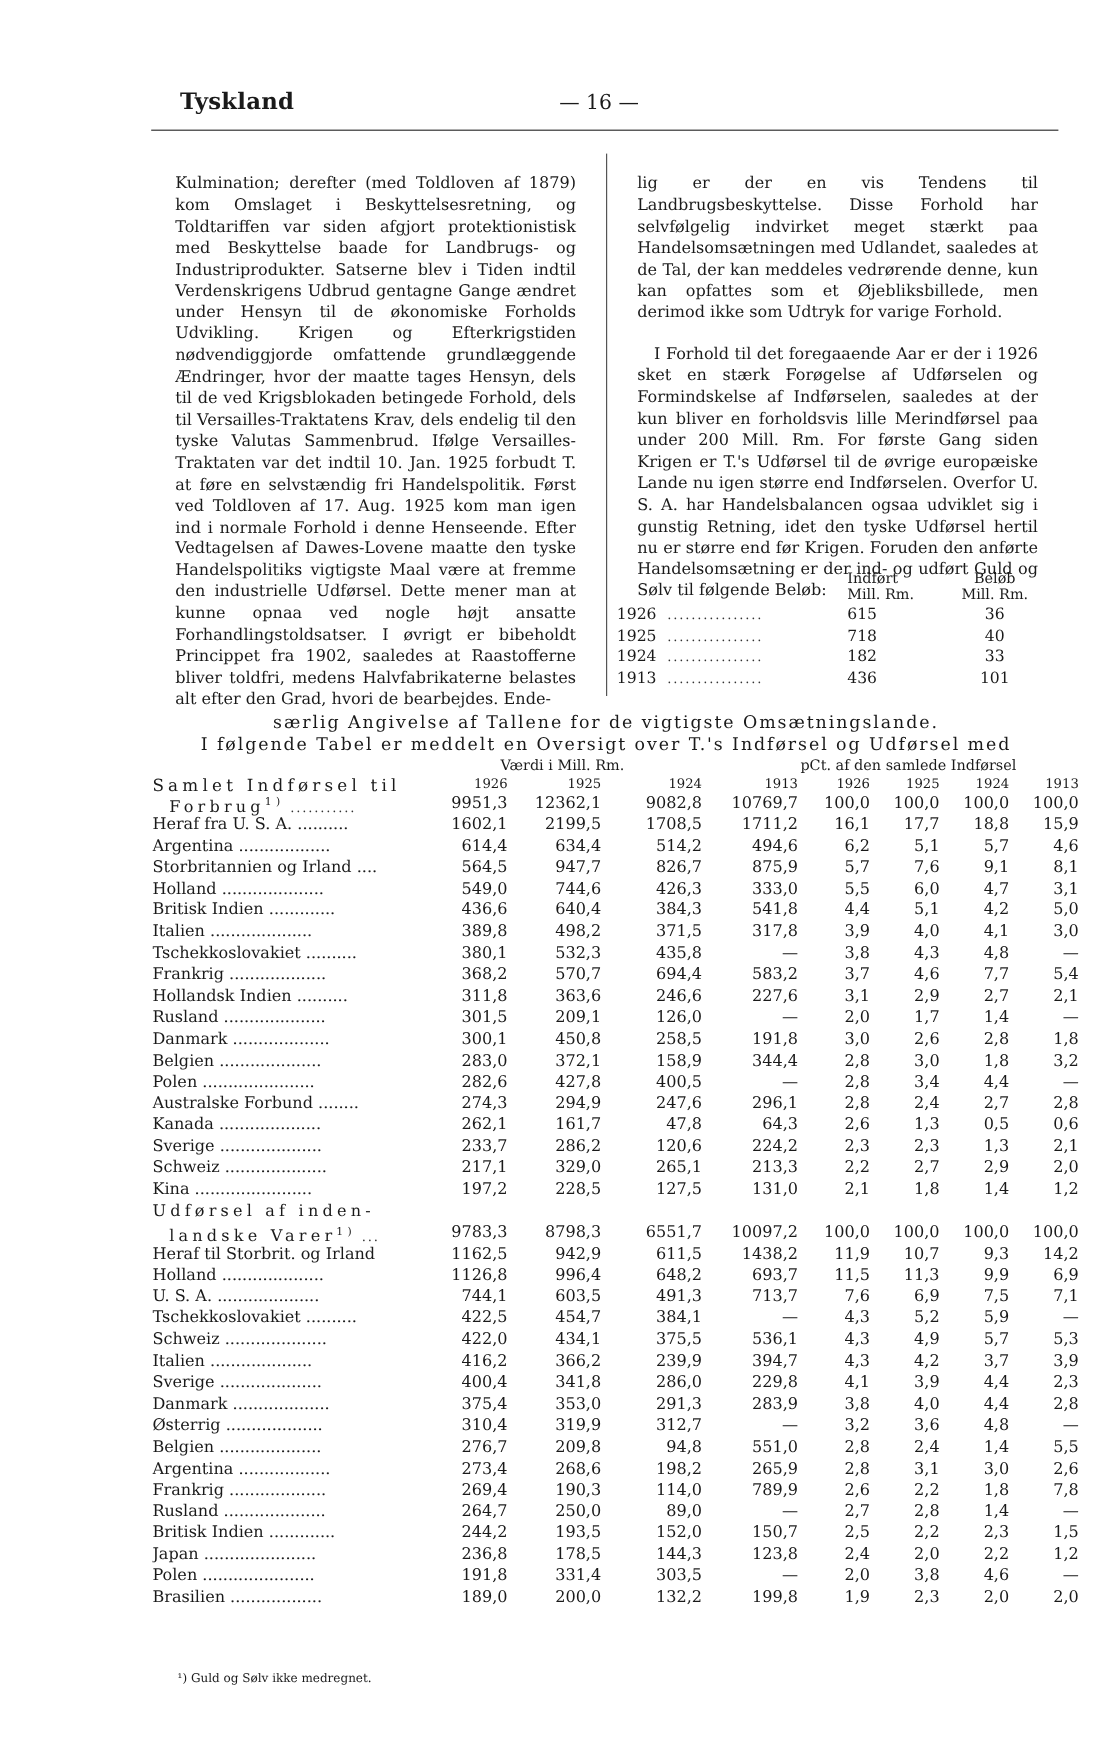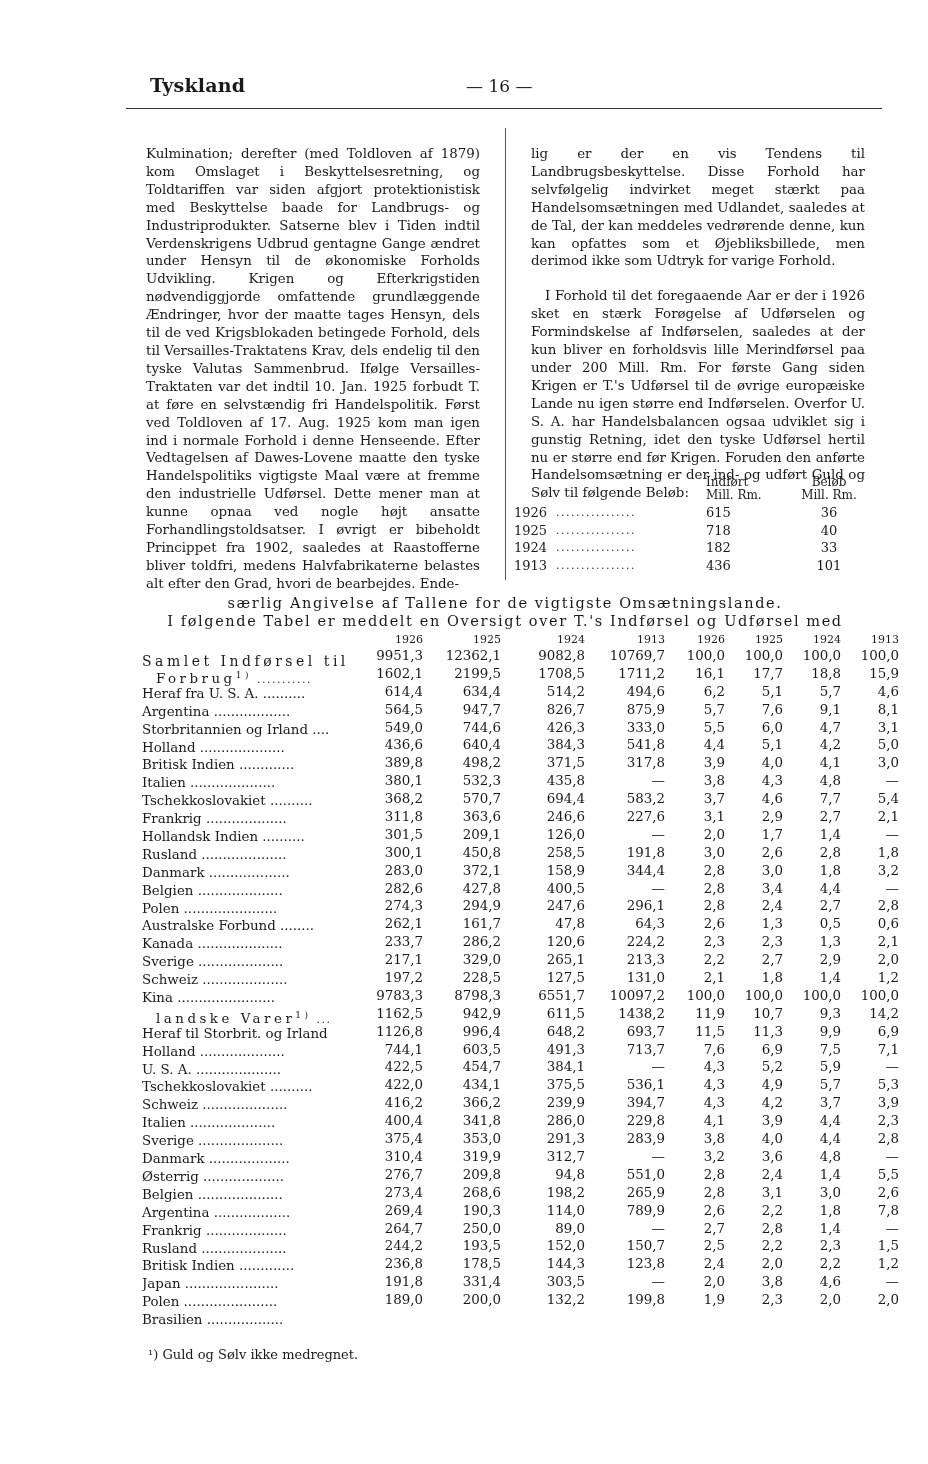--- a/index.html
+++ b/index.html
@@ -23,27 +23,27 @@
   .gs-head{font-size:12px;line-height:13px;height:28px;display:flex;}
   .gs-head .gs-in,.gs-head .gs-out{line-height:13px;}
   .intro{position:absolute;left:122px;top:594px;width:766px;text-align:center;font-size:14.5px;line-height:18px;letter-spacing:1.6px;}
   .main-table{position:absolute;left:127px;top:631px;width:770px;font-size:13.4px;}
   .th-groups{position:relative;height:14px;font-size:12px;}
   .th-g1{position:absolute;left:290px;top:0;}
   .th-g2{position:absolute;left:540px;top:0;}
   .th-years{position:relative;height:16px;font-size:11px;}
   .yr{position:absolute;top:2px;text-align:right;}
   .trow{position:relative;height:17.9px;line-height:17.9px;white-space:nowrap;}
-  .lbl{position:absolute;left:15px;width:226px;overflow:hidden;margin-top:20px;}
+  .lbl{position:absolute;left:0;width:226px;overflow:hidden;}
   .lbl .dots{letter-spacing:1.5px;font-size:11px;color:#333;}
   .v{position:absolute;text-align:right;top:0;}
   .c0{left:226px;width:70px;} .c1{left:300px;width:74px;} .c2{left:382px;width:76px;} .c3{left:462px;width:76px;}
   .c4{left:540px;width:58px;} .c5{left:598px;width:58px;} .c6{left:656px;width:58px;} .c7{left:714px;width:58px;}
   .spaced{letter-spacing:3.5px;}
-  .foot{position:absolute;left:148px;top:1347px;font-size:13px;}
+  .foot{position:absolute;left:148px;top:1394px;font-size:10px;}
   sup{font-size:9px;}
 </style>
 </head>
 <body>
 
 <div class="page">
 
   <div class="hdr-title">Tyskland</div>
   <div class="hdr-page">— 16 —</div>
   <div class="hdr-rule"></div>
@@ -97,20 +97,24 @@
         <div class="gs-out">101</div>
       </div>
   </div>
 
   <div class="intro">
     <div>særlig Angivelse af Tallene for de vigtigste Omsætningslande.</div>
     <div>I følgende Tabel er meddelt en Oversigt over T.'s Indførsel og Udførsel med</div>
   </div>
 
   <div class="main-table" id="main-table">
+    <div class="th-groups">
+      <span class="th-g1">Værdi i Mill. Rm.</span>
+      <span class="th-g2">pCt. af den samlede Indførsel</span>
+    </div>
     <div class="th-years">
       <span class="lbl spaced" style="font-size:14px;top:2px;">Samlet Indførsel til</span>
       <span class="yr c0">1926</span>
       <span class="yr c1">1925</span>
       <span class="yr c2">1924</span>
       <span class="yr c3">1913</span>
       <span class="yr c4">1926</span>
       <span class="yr c5">1925</span>
       <span class="yr c6">1924</span>
       <span class="yr c7">1913</span>
@@ -319,20 +323,23 @@
           <span class="v c0">197,2</span>
           <span class="v c1">228,5</span>
           <span class="v c2">127,5</span>
           <span class="v c3">131,0</span>
           <span class="v c4">2,1</span>
           <span class="v c5">1,8</span>
           <span class="v c6">1,4</span>
           <span class="v c7">1,2</span>
         </div>
         <div class="trow">
+          <span class="lbl spaced">Udførsel af inden-</span>
+        </div>
+        <div class="trow">
           <span class="lbl spaced" style="padding-left:14px"><span>landske Varer</span><sup>1)</sup><span class="dots"> ...</span></span>
           <span class="v c0">9783,3</span>
           <span class="v c1">8798,3</span>
           <span class="v c2">6551,7</span>
           <span class="v c3">10097,2</span>
           <span class="v c4">100,0</span>
           <span class="v c5">100,0</span>
           <span class="v c6">100,0</span>
           <span class="v c7">100,0</span>
         </div>

